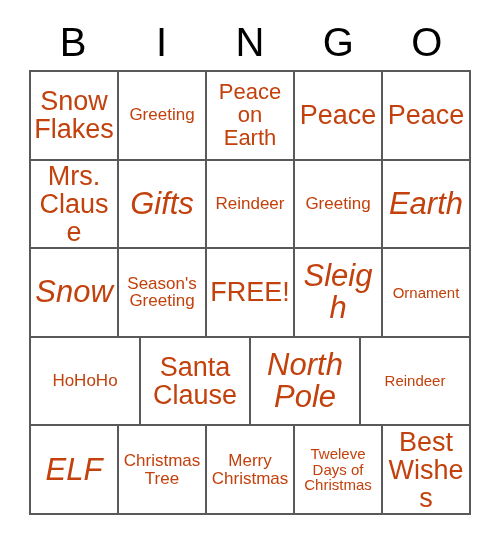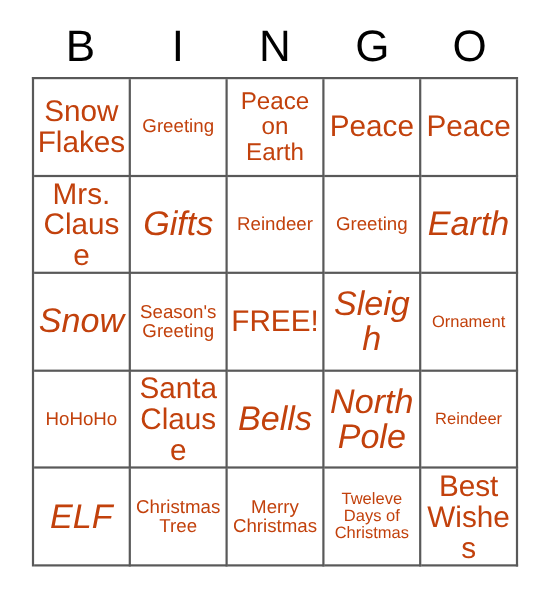--- a/index.html
+++ b/index.html
@@ -160,23 +160,20 @@
 
     <div class="grid-row">
       <div class="cell">
           <span class="cell-text fs-sm">HoHoHo</span>
         </div>
       <div class="cell">
           <span class="cell-text fs-lg">Santa
 Clause</span>
         </div>
       <div class="cell">
-          <span class="cell-text fs-xl">Bells</span>
-        </div>
-      <div class="cell">
           <span class="cell-text fs-xl">North
 Pole</span>
         </div>
       <div class="cell">
           <span class="cell-text fs-xs">Reindeer</span>
         </div>
     </div>
 
     <div class="grid-row">
       <div class="cell">

